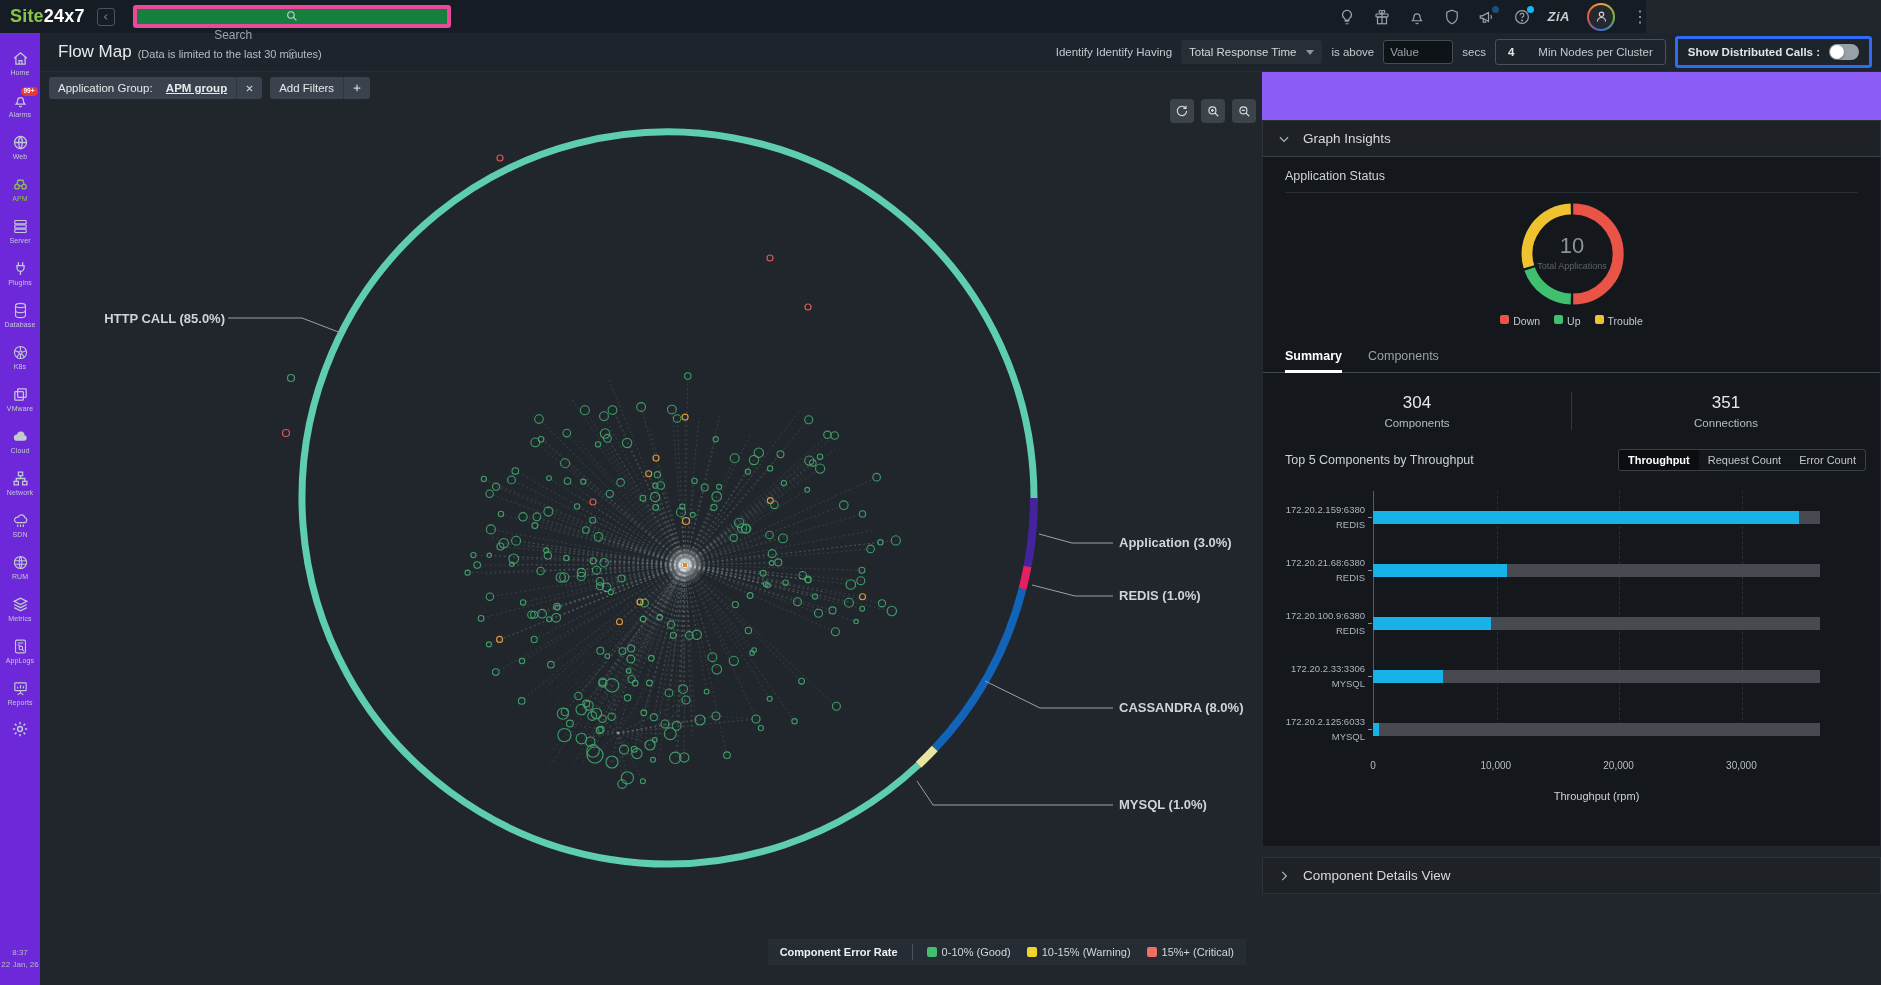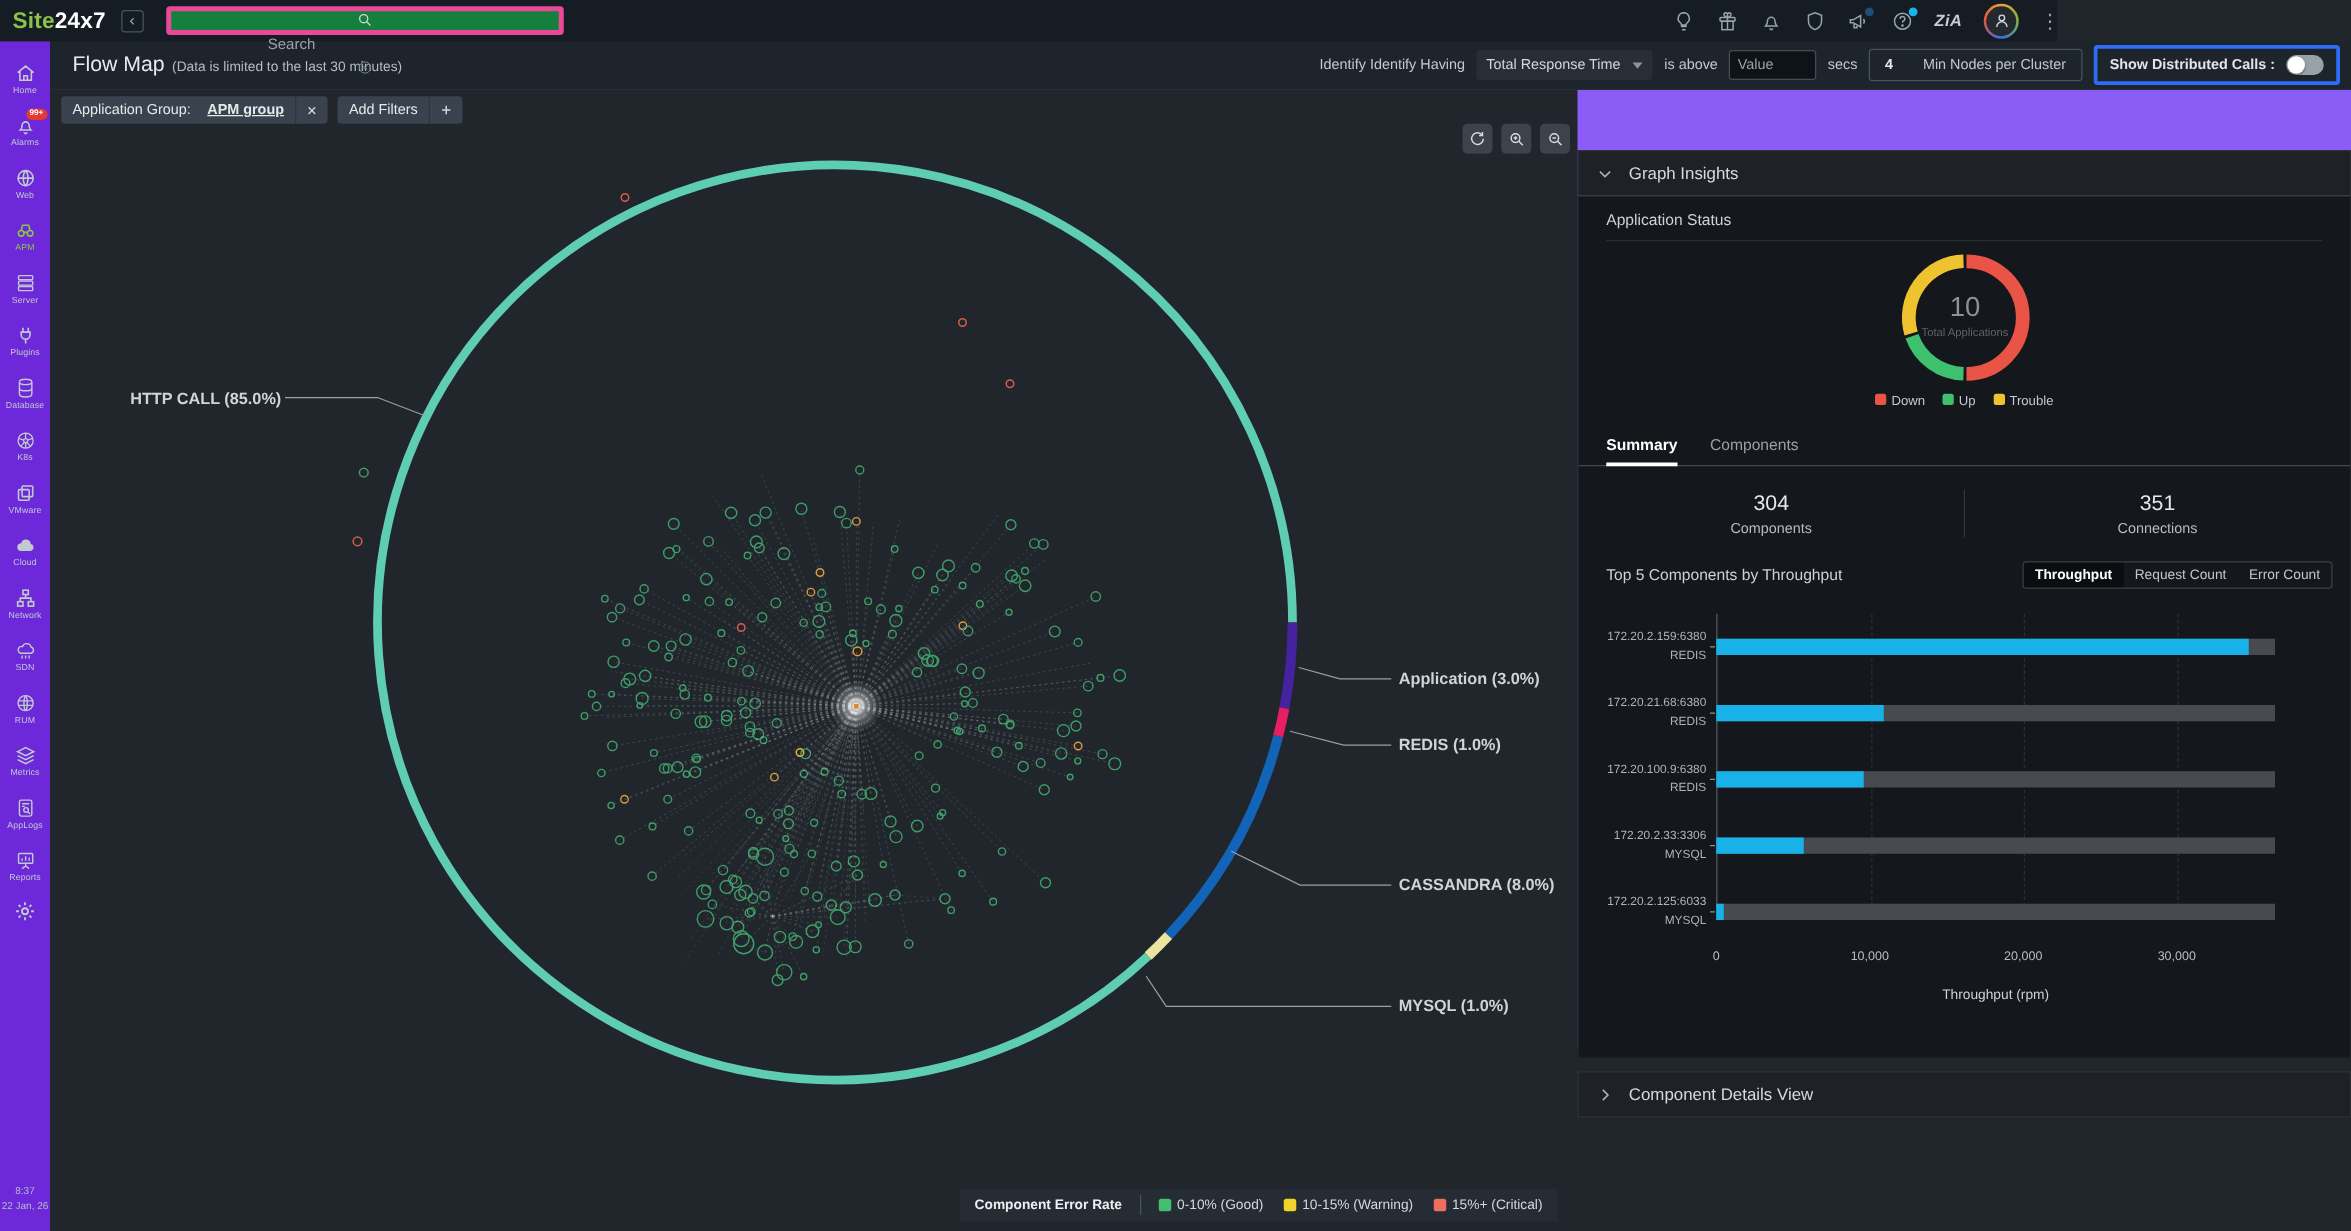--- a/index.html
+++ b/index.html
@@ -53,21 +53,21 @@
   .map-col { position:absolute; left:40px; top:72px; width:1222px; height:913px; background:#20262c; overflow:hidden; }
   .map-col svg.flow { position:absolute; inset:0; }
   .chips { position:absolute; left:9px; top:5px; display:flex; gap:8px; z-index:6; }
   .chip { display:flex; align-items:center; background:#3a434d; border-radius:3px; height:22px; font-size:11.5px; color:#e6e9eb; overflow:hidden; }
   .chip .seg { padding:0 9px; display:flex; align-items:center; gap:5px; height:100%; }
   .chip .xseg { border-left:1px solid #2d353e; padding:0 8px; height:100%; display:flex; align-items:center; color:#cfd5da; cursor:pointer; }
   .chip u { text-decoration:underline; font-weight:bold; }
   .map-ctrls { position:absolute; left:1130px; top:27px; display:flex; gap:7px; z-index:6; }
   .mbtn { width:24px; height:24px; background:#3c434b; border-radius:4px; color:#d7dce0; display:flex; align-items:center; justify-content:center; cursor:pointer; }
   .mbtn .ic { width:14px; height:14px; }
-  .map-legend { position:absolute; right:16px; bottom:8px; height:26px; background:#262c33; display:flex; align-items:center; gap:14px; padding:0 12px; font-size:11px; z-index:6; }
+  .map-legend { position:absolute; right:16px; bottom:20px; height:26px; background:#262c33; display:flex; align-items:center; gap:14px; padding:0 12px; font-size:11px; z-index:6; }
   .map-legend .t { font-weight:bold; color:#eef1f3; }
   .map-legend .bar { width:1px; height:16px; background:#4a525a; }
   .ml-item { display:flex; align-items:center; gap:5px; color:#d3d8dc; }
   .swatch { width:10px; height:10px; border-radius:2px; }
 
   
   .right-panel { position:absolute; left:1262px; top:72px; width:619px; height:766px; background:#8b5cf6; }
   .sec-header { height:37px; background:#1e2227; border:1px solid #2d3238; border-bottom:1px solid #3a3f45; display:flex; align-items:center; gap:12px; padding:0 14px; font-size:13.5px; color:#d7dadd; cursor:pointer; }
   .sec-header .ic { width:14px; height:14px; color:#aab1b7; }
   .gi-section { margin-top:48px; }

